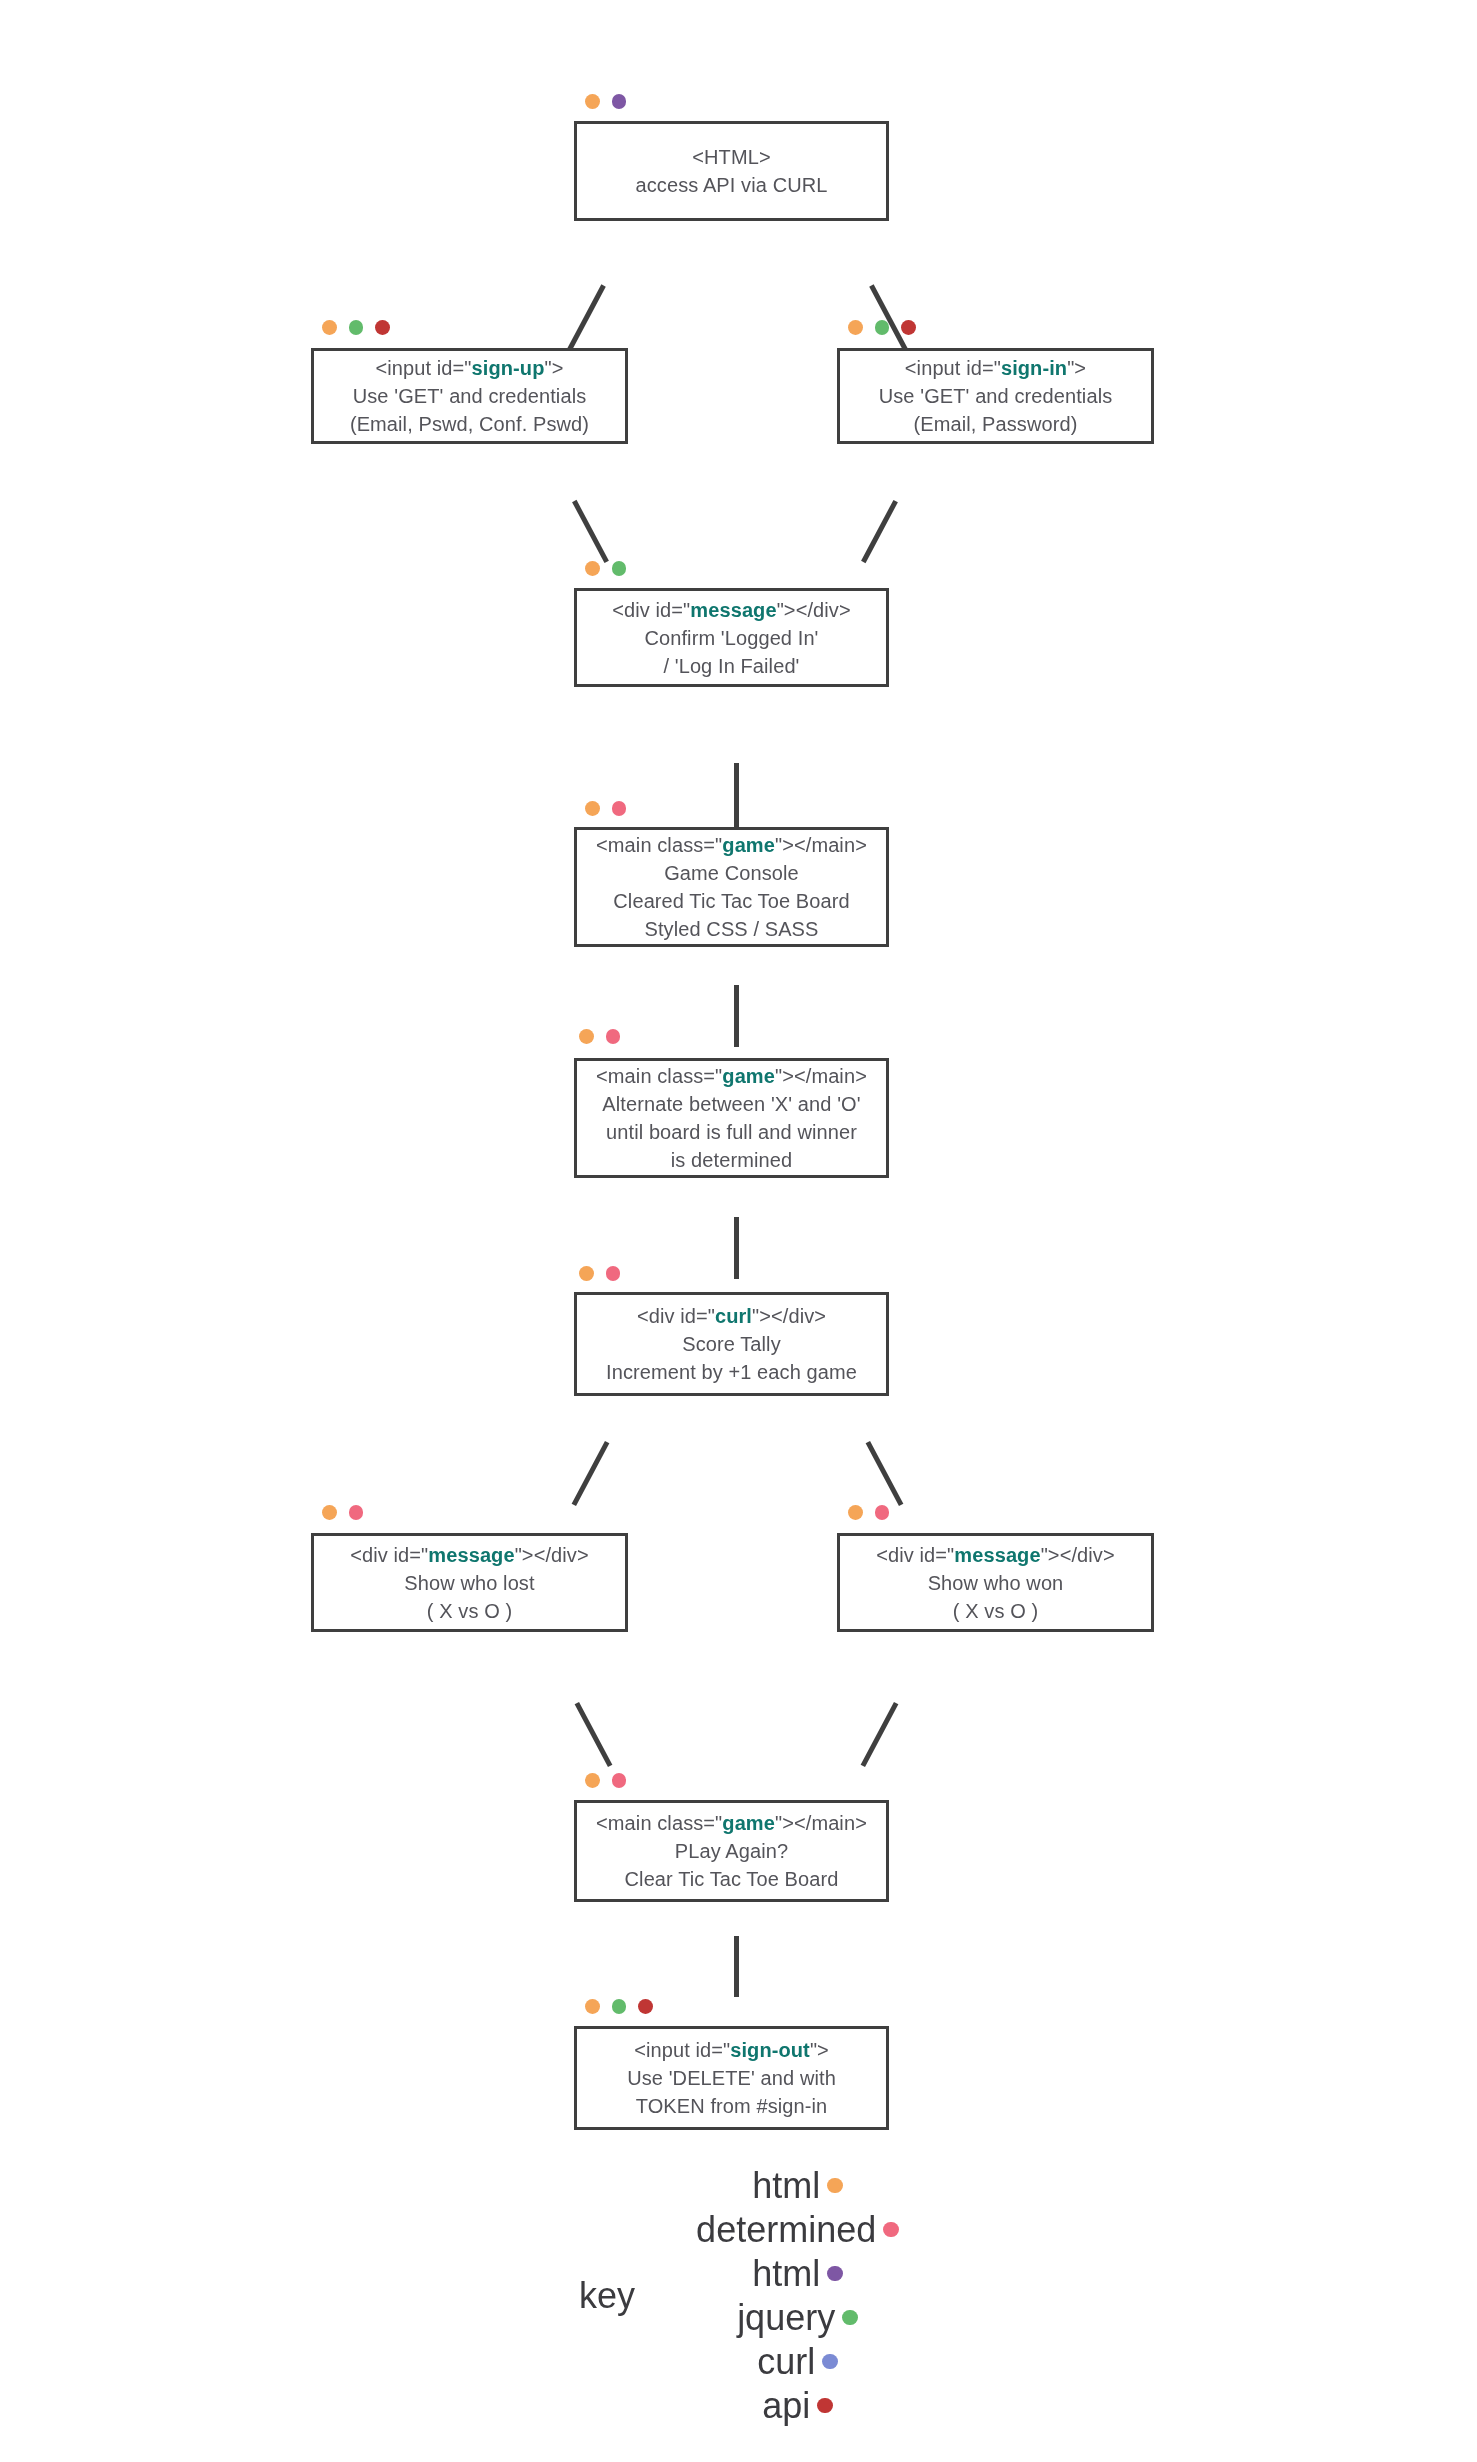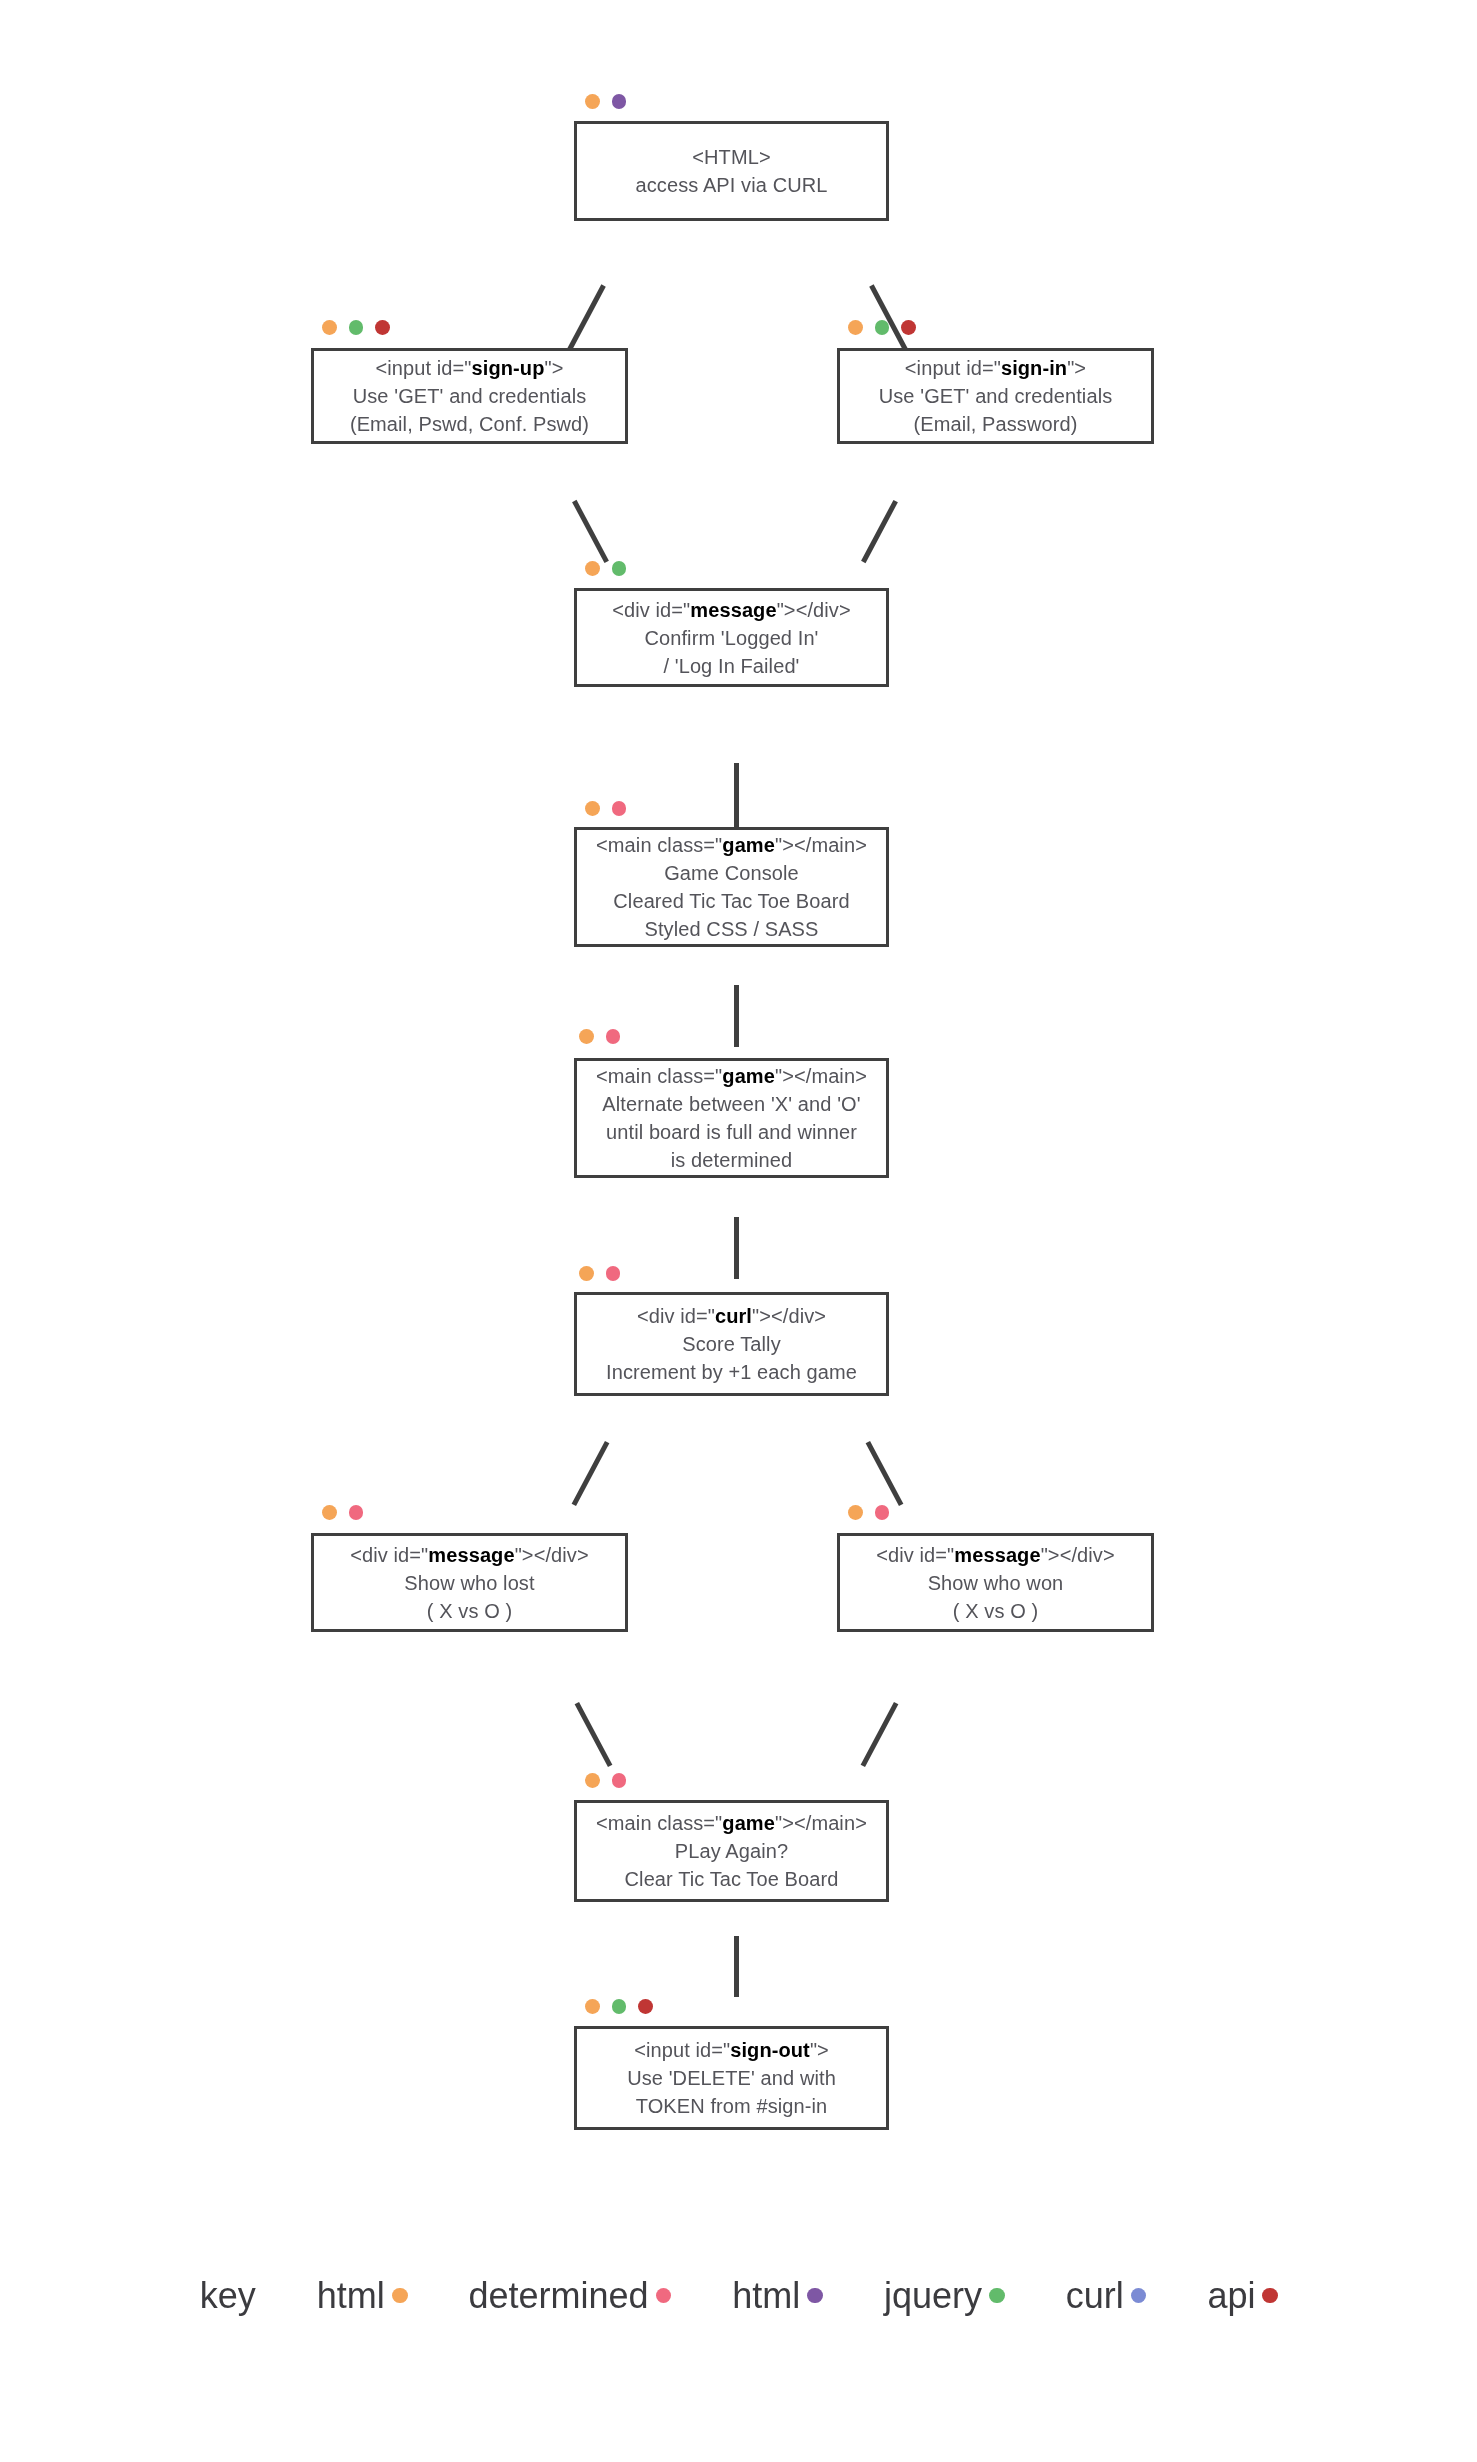--- a/index.html
+++ b/index.html
@@ -38,21 +38,21 @@
     display: block;
     font-size: 20px;
     line-height: 28px;
     color: #54545a;
     letter-spacing: 0.1px;
     white-space: pre-line;
     font-weight: 400;
   }
   .node-text .tag-strong {
     font-weight: 700;
-    color: #000000;
+    color: #0f766e;
   }
 
   
   .dots {
     position: absolute;
     display: flex;
     gap: 11.8px;
     align-items: center;
   }
   .dot {
@@ -224,21 +224,21 @@
   </div>
 
 </div>
 
 <div id="legend">
   <div class="legend-inner">
     <div class="legend-item">
       <span class="legend-label">key</span>
     </div>
     <div class="legend-gap"></div>
-    <div id="legend-entries" style="display:flex; align-items:center;">
+    <div id="legend-entries" style="display:flex; align-items:center;flex-direction:column;">
         <div class="legend-item">
           <span class="legend-label">html</span>
           <span class="legend-dot" style="background: rgb(245, 165, 87);"></span>
         </div>
         <div class="legend-gap"></div>
         <div class="legend-item">
           <span class="legend-label">determined</span>
           <span class="legend-dot" style="background: rgb(240, 105, 127);"></span>
         </div>
         <div class="legend-gap"></div>

